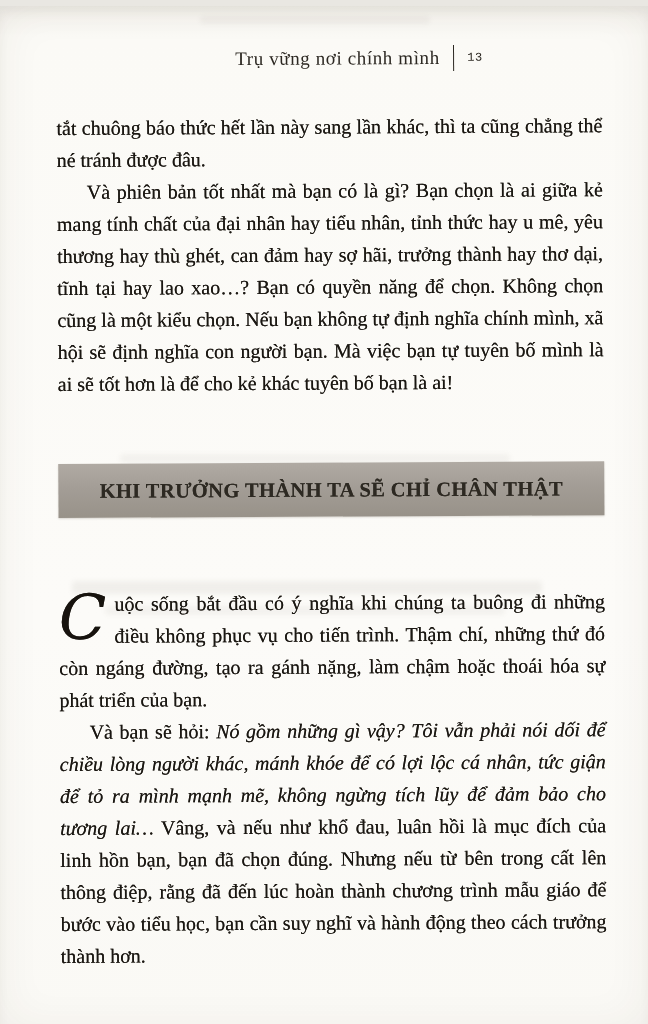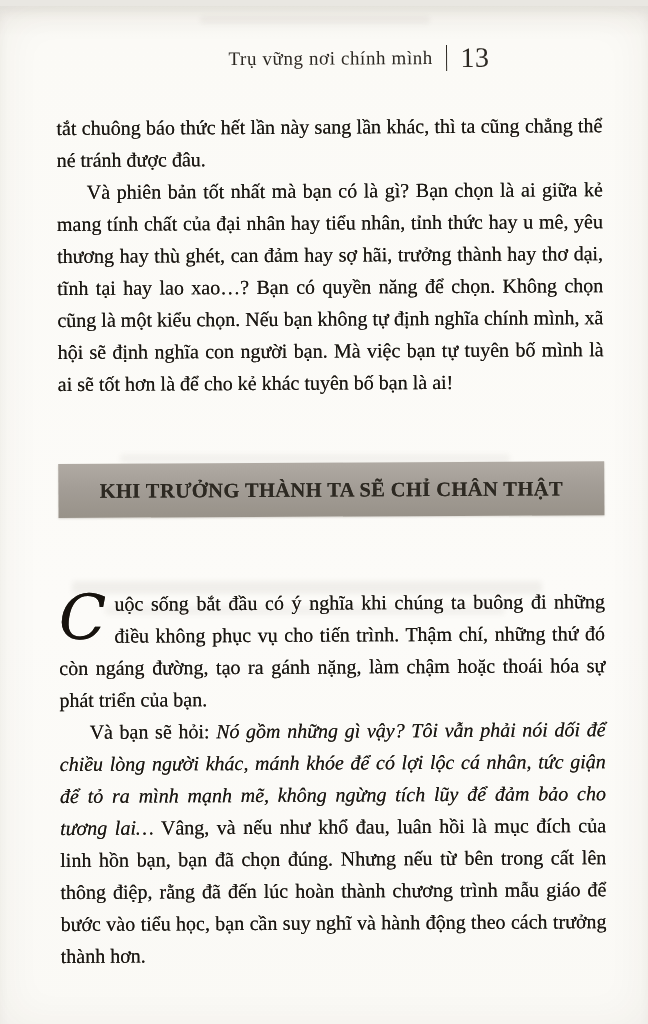--- a/index.html
+++ b/index.html
@@ -42,21 +42,21 @@
     letter-spacing: 0.6px;
     color: #2c2822;
     height: 28px;
   }
   .rh-sep {
     display: inline-block;
     width: 1.5px;
     height: 26px;
     background: #2c2822;
   }
-  .rh-page { font-size: 28px; }
+  .rh-page { font-size: 12px; font-family: Liberation Mono, monospace; }
 
   
   .para {
     margin: 0;
     font-size: 20px;
     line-height: 32px;
     text-align: justify;
     text-shadow: 0 0 0.45px rgba(22,17,10,0.85);
   }
   .para.first { margin-top: 38px; }

